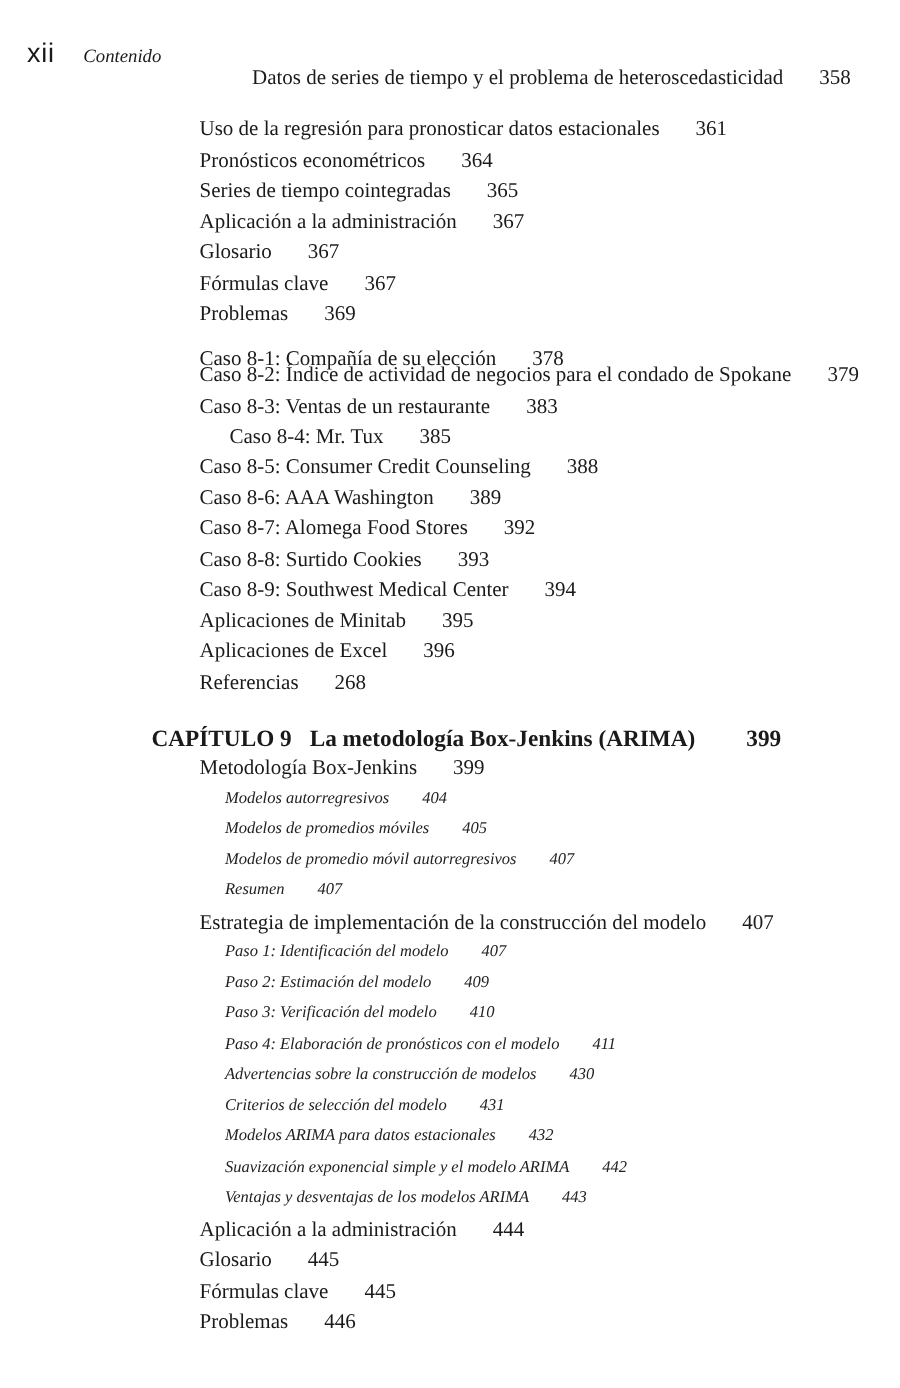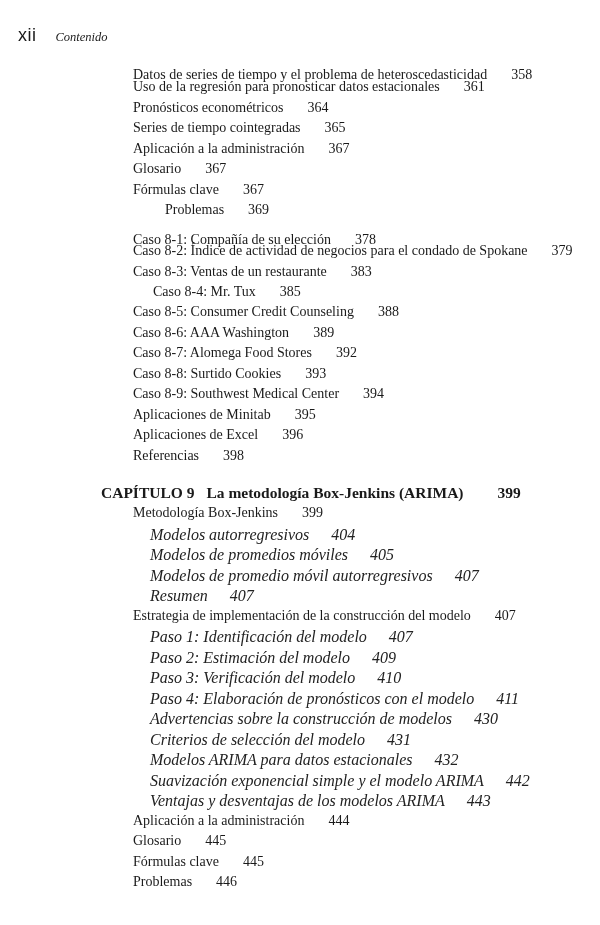--- a/index.html
+++ b/index.html
@@ -4,60 +4,60 @@
 <style>
   html, body { margin: 0; padding: 0; background: #ffffff; }
   body { width: 600px; height: 925px; position: relative; overflow: hidden;
          font-family: "Liberation Serif", "DejaVu Serif", serif; color: #1a1a1a; }
   .page-header { position: absolute; top: 25px; left: 18px; height: 20px; white-space: nowrap; }
   .folio { font-family: "Liberation Sans", sans-serif; font-size: 18px; letter-spacing: 0.5px; }
   .running-head { font-style: italic; font-size: 12.5px; margin-left: 15px; }
   .toc { position: absolute; left: 0; top: 0; width: 600px; }
   .entry { position: absolute; white-space: nowrap; line-height: 1; }
   .lvl1 { left: 133px; font-size: 14px; }
-  .lvl2 { left: 150px; font-size: 16px; font-style: italic; color: #222; }
+  .lvl2 { left: 150px; font-size: 11px; font-style: italic; color: #222; }
   .chap { left: 101px; font-size: 15.5px; font-weight: bold; }
   .entry .pg { display: inline-block; margin-left: 24px; }
   .chap .num { margin-left: 0; }
   .chap .title { margin-left: 12px; }
   .chap .pg { margin-left: 34px; }
   .lvl2 .pg { margin-left: 22px; }
 </style>
 </head>
 <body>
 
 <div class="page-header">
   <span class="folio">xii</span>
   <span class="running-head">Contenido</span>
 </div>
 
 <div class="toc" id="toc">
   <div class="entry chap" id="chapter-heading" style="top: 485px;">
     <span class="num">CAPÍTULO 9</span><span class="title">La metodología Box-Jenkins (ARIMA)</span><span class="pg">399</span>
   </div>
-<div class="entry lvl1" style="top: 68px;"><span>Datos de series de tiempo y el problema de heteroscedasticidad</span><span class="pg">358</span></div>
+<div class="entry lvl1" style="top: 46px; margin-left: 35px;"><span>Datos de series de tiempo y el problema de heteroscedasticidad</span><span class="pg">358</span></div>
     <div class="entry lvl1" style="top: 80.45px; font-family: Liberation Serif, serif;"><span>Uso de la regresión para pronosticar datos estacionales</span><span class="pg">361</span></div>
     <div class="entry lvl1" style="top: 100.9px;"><span>Pronósticos econométricos</span><span class="pg">364</span></div>
     <div class="entry lvl1" style="top: 121.35px;"><span>Series de tiempo cointegradas</span><span class="pg">365</span></div>
     <div class="entry lvl1" style="top: 141.8px;"><span>Aplicación a la administración</span><span class="pg">367</span></div>
     <div class="entry lvl1" style="top: 162.25px;"><span>Glosario</span><span class="pg">367</span></div>
     <div class="entry lvl1" style="top: 182.7px;"><span>Fórmulas clave</span><span class="pg">367</span></div>
-    <div class="entry lvl1" style="top: 203.15px; margin-left: 32px;"><span>Problemas</span><span class="pg">369</span></div>
+    <div class="entry lvl1" style="top: 203.15px;"><span>Problemas</span><span class="pg">369</span></div>
     <div class="entry lvl1" style="top: 233px;"><span>Caso 8-1: Compañía de su elección</span><span class="pg">378</span></div>
     <div class="entry lvl1" style="top: 244.05px;"><span>Caso 8-2: Índice de actividad de negocios para el condado de Spokane</span><span class="pg">379</span></div>
     <div class="entry lvl1" style="top: 264.5px;"><span>Caso 8-3: Ventas de un restaurante</span><span class="pg">383</span></div>
     <div class="entry lvl1" style="top: 284.95px; margin-left: 20px;"><span>Caso 8-4: Mr. Tux</span><span class="pg">385</span></div>
     <div class="entry lvl1" style="top: 305.4px;"><span>Caso 8-5: Consumer Credit Counseling</span><span class="pg">388</span></div>
     <div class="entry lvl1" style="top: 325.85px;"><span>Caso 8-6: AAA Washington</span><span class="pg">389</span></div>
     <div class="entry lvl1" style="top: 346.3px;"><span>Caso 8-7: Alomega Food Stores</span><span class="pg">392</span></div>
     <div class="entry lvl1" style="top: 366.75px;"><span>Caso 8-8: Surtido Cookies</span><span class="pg">393</span></div>
     <div class="entry lvl1" style="top: 387.2px;"><span>Caso 8-9: Southwest Medical Center</span><span class="pg">394</span></div>
     <div class="entry lvl1" style="top: 407.65px;"><span>Aplicaciones de Minitab</span><span class="pg">395</span></div>
     <div class="entry lvl1" style="top: 428.1px;"><span>Aplicaciones de Excel</span><span class="pg">396</span></div>
-    <div class="entry lvl1" style="top: 448.55px;"><span>Referencias</span><span class="pg">398</span></div>
+    <div class="entry lvl1" style="top: 448.55px;"><span>Referencias</span><span class="pg">268</span></div>
     <div class="entry lvl1" style="top: 506px;"><span>Metodología Box-Jenkins</span><span class="pg">399</span></div>
     <div class="entry lvl2" style="top: 526.5px;"><span>Modelos autorregresivos</span><span class="pg">404</span></div>
     <div class="entry lvl2" style="top: 547px;"><span>Modelos de promedios móviles</span><span class="pg">405</span></div>
     <div class="entry lvl2" style="top: 567.5px;"><span>Modelos de promedio móvil autorregresivos</span><span class="pg">407</span></div>
     <div class="entry lvl2" style="top: 588px;"><span>Resumen</span><span class="pg">407</span></div>
     <div class="entry lvl1" style="top: 608.5px;"><span>Estrategia de implementación de la construcción del modelo</span><span class="pg">407</span></div>
     <div class="entry lvl2" style="top: 629px;"><span>Paso 1: Identificación del modelo</span><span class="pg">407</span></div>
     <div class="entry lvl2" style="top: 649.5px; text-align: center;"><span>Paso 2: Estimación del modelo</span><span class="pg">409</span></div>
     <div class="entry lvl2" style="top: 670px;"><span>Paso 3: Verificación del modelo</span><span class="pg">410</span></div>
     <div class="entry lvl2" style="top: 690.5px;"><span>Paso 4: Elaboración de pronósticos con el modelo</span><span class="pg">411</span></div>

